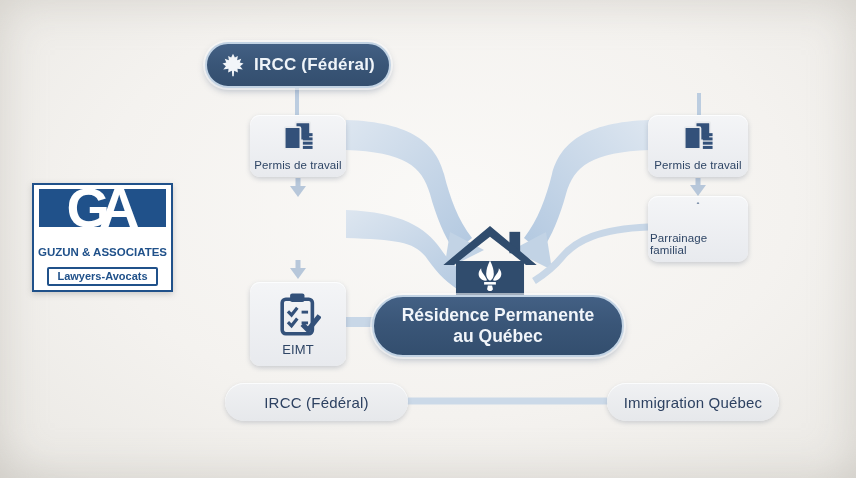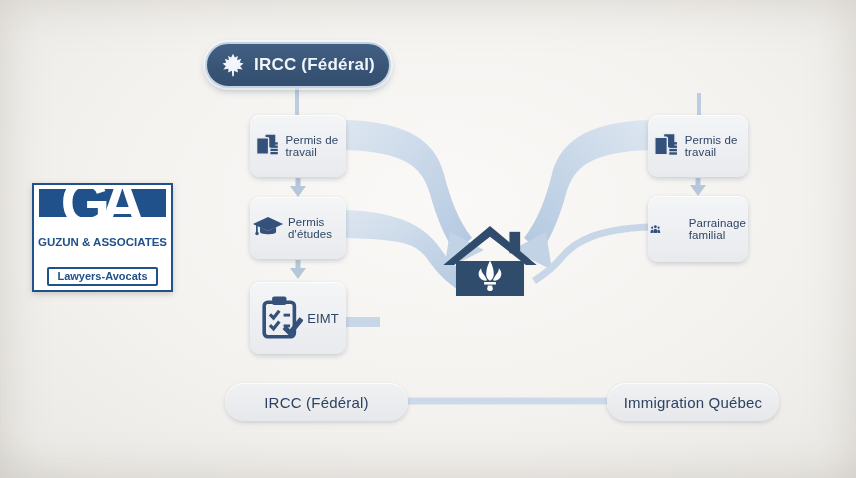--- a/index.html
+++ b/index.html
@@ -22,27 +22,27 @@
   #pill-quebec{left:598px;top:40px;width:203px;height:53px;}
 
   
   #pill-result{left:372px;top:295px;width:252px;height:62px;border-radius:31px;
     flex-direction:column;gap:0;line-height:1.22;}
   #pill-result .result-line{font-size:17.5px;font-weight:bold;color:#f1f5fa;}
 
   
   .step-box{position:absolute;background:linear-gradient(180deg,#f4f5f7 0%,#e8eaee 100%);
     border-radius:10px;box-shadow:0 2px 5px rgba(110,120,140,.32), inset 0 1px 0 #fcfdfe;
-    display:flex;flex-direction:row;align-items:center;justify-content:center;gap:4px;padding:6px 2px;}
+    display:flex;flex-direction:column;align-items:center;justify-content:center;gap:4px;padding:6px 2px;}
   .step-box .step-label{font-size:11.5px;color:#2e4565;letter-spacing:.1px;}
   .step-icon{color:#33517a;}
 
   #box-l1{left:250px;top:115px;width:96px;height:62px;}
   #box-l2{left:250px;top:197px;width:96px;height:62px;}
-  #box-l3{left:250px;top:282px;width:96px;height:72px;}
+  #box-l3{left:250px;top:282px;width:96px;height:84px;}
   #box-r1{left:648px;top:115px;width:100px;height:62px;}
   #box-r2{left:648px;top:196px;width:100px;height:66px;gap:28px;}
   #box-l3 .step-label{font-size:13px;}
 
   
   .footer-pill{position:absolute;background:linear-gradient(180deg,#f0f1f3,#e6e8eb);
     border-radius:19px;display:flex;align-items:center;justify-content:center;
     box-shadow:0 2px 4px rgba(120,128,145,.3), inset 0 1px 0 #fbfcfd;
     color:#2d4161;font-size:15px;letter-spacing:.2px;}
   #footer-ircc{left:225px;top:383px;width:183px;height:38px;}
@@ -53,24 +53,24 @@
 
   
   #connectors{position:absolute;left:0;top:0;z-index:1;}
   .layer-top{z-index:3;}
 
   
   .logo-card{position:absolute;left:32px;top:183px;width:141px;height:109px;background:#fff;
     border:2px solid #20518a;box-shadow:0 2px 6px rgba(120,120,120,.35);
     display:flex;flex-direction:column;align-items:center;padding:4px 5px;z-index:3;}
   .logo-monogram-box{width:100%;height:58px;background:#20518a;display:flex;align-items:center;justify-content:center;overflow:hidden;}
-  .logo-monogram-box span{color:#fff;font-size:64px;font-weight:bold;letter-spacing:-11px;
+  .logo-monogram-box span{color:#fff;font-size:56px;font-weight:bold;letter-spacing:-11px;
     font-family:"Liberation Sans",sans-serif;transform:translateX(-5px);line-height:1;}
   .logo-name{margin-top:19px;color:#20518a;font-weight:bold;font-size:11.5px;white-space:nowrap;letter-spacing:0;}
-  .logo-tagline{margin-top:19px;color:#20518a;font-weight:bold;font-size:11px;
+  .logo-tagline{margin-top:9px;color:#20518a;font-weight:bold;font-size:11px;
     border:2px solid #20518a;border-radius:2px;padding:0 8px;line-height:1.35;}
 </style>
 </head>
 <body>
 
 <div class="scene">
 
   <svg width="0" height="0" style="position:absolute" aria-hidden="true">
     <defs>
       <symbol id="sym-maple" viewBox="0 0 64 64">
@@ -178,46 +178,44 @@
     <span class="pill-label">IRCC (Fédéral)</span>
   </div>
 
 
   <div id="box-l1" class="step-box layer-top">
     <svg class="step-icon" width="44" height="38">
         <use href="#sym-docs"></use>
       </svg>
     <span class="step-label">Permis de travail</span>
   </div>
-  <div id="box-l2" class="step-box layer-top">
-    <svg class="step-icon" width="48" height="36">
-        <use href="#sym-cap"></use>
-      </svg>
-    <span class="step-label">Permis d'études</span>
-  </div>
   <div id="box-l3" class="step-box layer-top">
     <svg class="step-icon" width="46" height="46">
         <use href="#sym-clipboard"></use>
       </svg>
     <span class="step-label">EIMT</span>
   </div>
 
   <div id="box-r1" class="step-box layer-top">
     <svg class="step-icon" width="44" height="38">
         <use href="#sym-docs"></use>
       </svg>
     <span class="step-label">Permis de travail</span>
   </div>
   <div id="box-r2" class="step-box layer-top">
     <svg class="step-icon" width="46" height="36">
         <use href="#sym-family"></use>
       </svg>
     <span class="step-label">Parrainage familial</span>
   </div>
 
+  <div id="pill-result" class="navy-pill layer-top">
+    <span class="result-line">Résidence Permanente</span>
+    <span class="result-line">au Québec</span>
+  </div>
 
   <div id="footer-ircc" class="footer-pill layer-top">
     <span>IRCC (Fédéral)</span>
   </div>
   <div id="footer-quebec" class="footer-pill layer-top">
     <span>Immigration Québec</span>
   </div>
 
   <div class="logo-card">
     <div class="logo-monogram-box">

